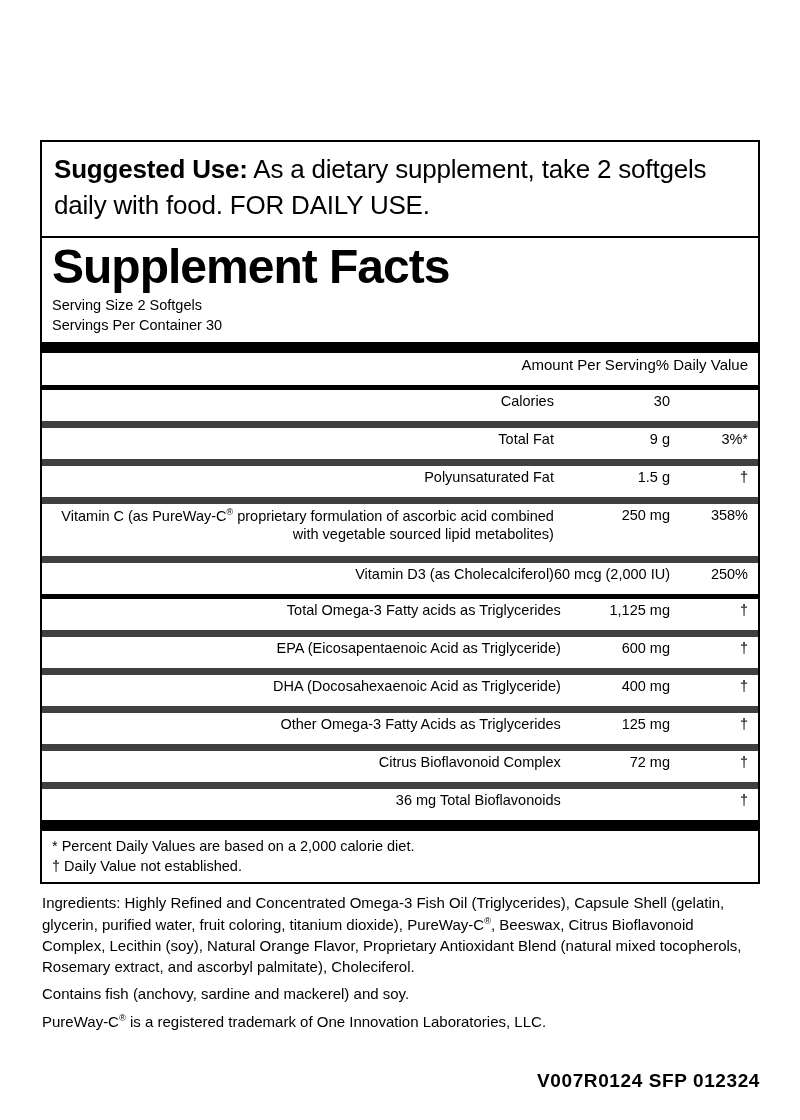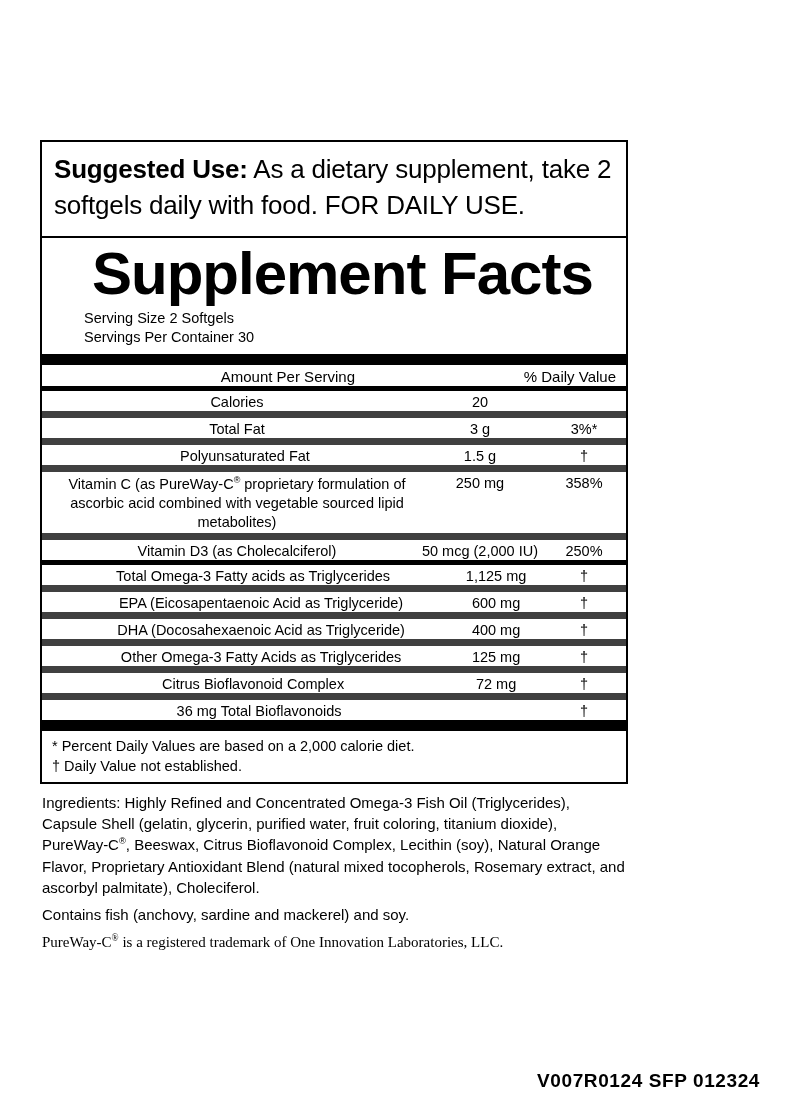--- a/index.html
+++ b/index.html
@@ -13,21 +13,21 @@
     height: 1120px;
     font-family: "Liberation Sans", sans-serif;
     color: #000000;
     position: relative;
   }
 
   .page {
     position: absolute;
     left: 40px;
     top: 140px;
-    width: 588px;
+    width: 720px;
   }
 
   
   .suggested-box {
     border: 2px solid #000;
     padding: 10px 12px 12px 12px;
     margin: 0;
   }
   .suggested-line {
     font-size: 26px;
@@ -38,52 +38,50 @@
     font-weight: bold;
   }
 
   
   .sf-panel {
     border: 2px solid #000;
     border-top: none;
     padding: 0;
   }
   .sf-title {
-    font-size: 60px;
+    font-size: 48px;
     font-weight: bold;
     letter-spacing: -1px;
     line-height: 1.05;
     padding: 4px 10px 0 10px;
-    margin-left: 40px;
   }
   .sf-serving {
     font-size: 14.5px;
     line-height: 1.36;
     padding: 4px 15px 6px 10px;
-    margin-left: 32px;
   }
   .rule-thick {
     height: 11px;
     background: #000;
     margin: 0;
   }
   .rule-med {
     height: 5px;
     background: #000;
   }
 
   table.sf-table {
     width: 100%;
     border-collapse: collapse;
     font-size: 14.5px;
   }
   table.sf-table td, table.sf-table th {
-    padding: 3px 0 1px 0;
+    padding: 3px 0 12px 0;
     vertical-align: top;
-    text-align: center;
+    text-align: right;
     font-weight: normal;
   }
   .cell-pad-left { padding-left: 10px !important; }
   .col-amt {
     text-align: right;
     white-space: nowrap;
     padding-right: 14px !important;
   }
   .col-dv {
     text-align: right;
@@ -111,21 +109,21 @@
     padding: 5px 10px 6px 10px;
   }
 
   
   .ingredients {
     font-size: 15px;
     line-height: 1.42;
     padding: 8px 2px 0 2px;
   }
   .ing-para { margin: 0 0 6px 0; }
-  .ing-para:last-child { margin-bottom: 0; font-family: Liberation Serif, serif; }
+  .ing-para:last-child { margin-bottom: 0; }
 
   sup { font-size: 0.62em; vertical-align: super; line-height: 0; }
 
   .code-line {
     position: absolute;
     right: 40px;
     bottom: 28px;
     font-size: 19px;
     letter-spacing: 0.6px;
     font-weight: bold;
@@ -161,41 +159,41 @@
         </tr>
       </tbody>
     </table>
 
     <div class="rule-med"></div>
 
     <table class="sf-table">
       <tbody>
         <tr>
           <td class="cell-pad-left">Calories</td>
-          <td class="col-amt">20</td>
+          <td class="col-amt">30</td>
           <td class="col-dv"></td>
         </tr>
         <tr class="bordered">
           <td class="cell-pad-left">Total Fat</td>
-          <td class="col-amt">3 g</td>
+          <td class="col-amt">9 g</td>
           <td class="col-dv">3%*</td>
         </tr>
         <tr class="bordered">
           <td class="indent1">Polyunsaturated Fat</td>
           <td class="col-amt">1.5 g</td>
           <td class="col-dv">†</td>
         </tr>
         <tr class="bordered">
           <td class="cell-pad-left nutrient-2line">Vitamin C (as PureWay-C<sup>®</sup> proprietary formulation of ascorbic acid combined with vegetable sourced lipid metabolites)</td>
           <td class="col-amt">250 mg</td>
           <td class="col-dv">358%</td>
         </tr>
         <tr class="bordered">
           <td class="cell-pad-left">Vitamin D3 (as Cholecalciferol)</td>
-          <td class="col-amt">50 mcg (2,000 IU)</td>
+          <td class="col-amt">60 mcg (2,000 IU)</td>
           <td class="col-dv">250%</td>
         </tr>
       </tbody>
     </table>
 
     <div class="rule-med"></div>
 
     <table class="sf-table">
       <tbody>
         <tr>

